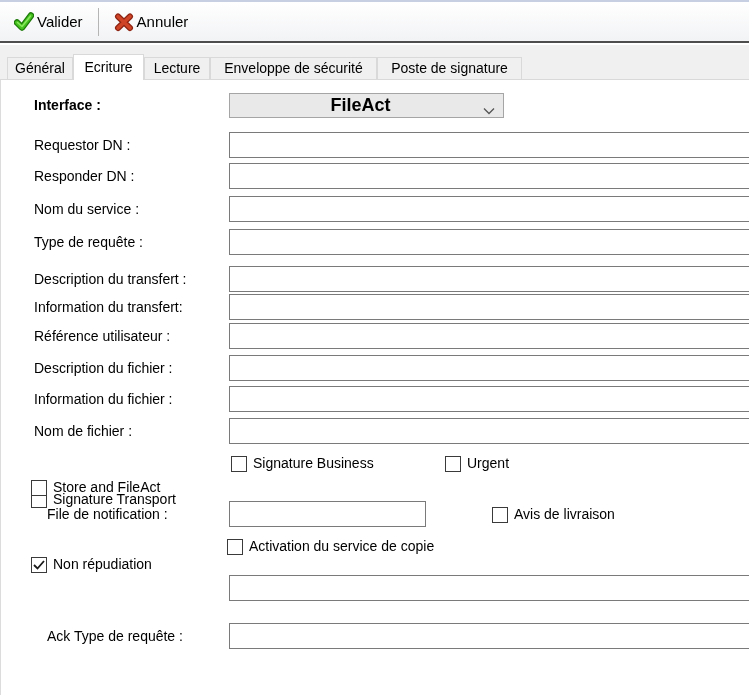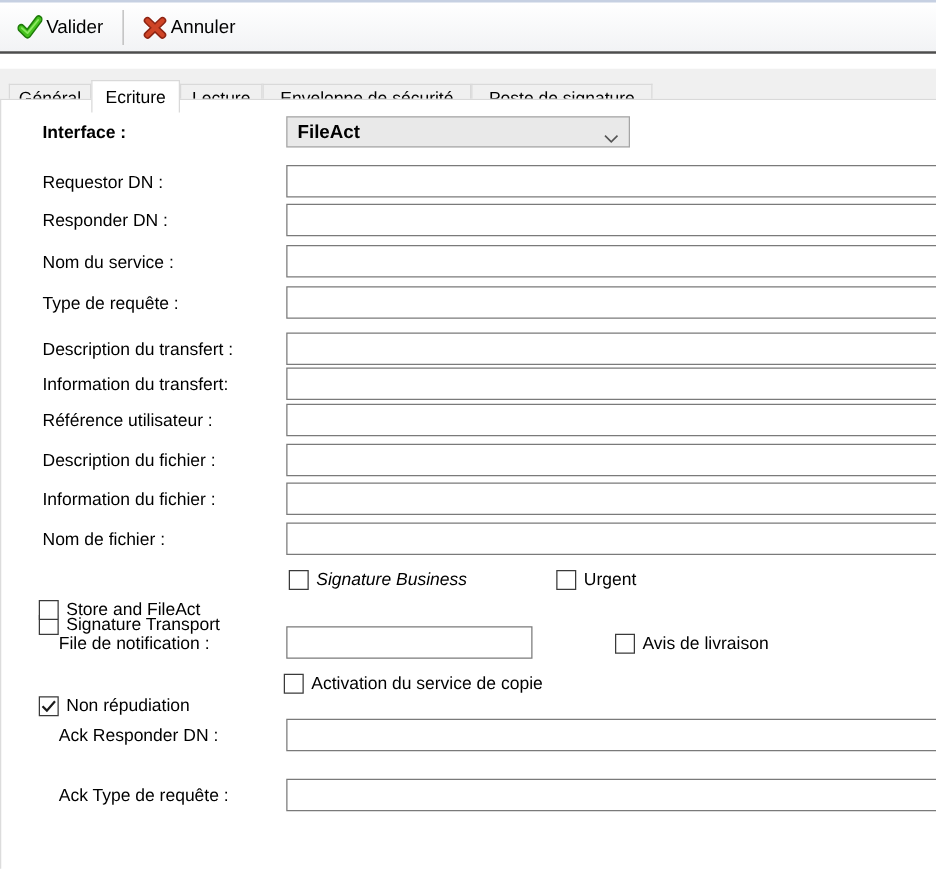--- a/index.html
+++ b/index.html
@@ -17,21 +17,21 @@
     display:flex;align-items:center;padding-left:6px;
   }
   .tb-btn{
     display:flex;align-items:center;gap:3px;padding:3px 7px;
     font-size:15px;cursor:default;border:1px solid transparent;border-radius:2px;
   }
   .tb-sep{width:1px;height:28px;background:#b5b5b5;margin:0 7px;}
   .tb-icon{display:inline-block;width:20px;height:20px;}
   
   .tabstrip{
-    position:absolute;top:55px;left:0;width:749px;height:34px;background:#f0f0f0;
+    position:absolute;top:45px;left:0;width:749px;height:34px;background:#f0f0f0;
   }
   .tab{
     position:absolute;bottom:0;height:22px;box-sizing:border-box;
     background:#f0f0f0;border:1px solid #d9d9d9;border-bottom:none;
     text-align:center;line-height:21px;font-size:14px;cursor:default;z-index:1;
   }
   .tab.active{
     height:26px;line-height:24px;background:#fff;bottom:-1px;z-index:3;
     border-color:#d9d9d9;
   }
@@ -50,21 +50,21 @@
     position:absolute;left:228px;top:0;width:524px;height:26px;box-sizing:border-box;
     border:1px solid #7a7a7a;background:#fff;font-family:"Liberation Sans",sans-serif;
     font-size:14px;padding:0 6px;outline:none;
   }
   .ftext.short{width:197px;}
   .combo{
     position:absolute;left:228px;top:13px;width:275px;height:25px;box-sizing:border-box;
     border:1px solid #a5a5a5;background:#e9e9e9;display:flex;align-items:center;
     padding:0 8px;cursor:default;
   }
-  .combo-value{flex:1;font-size:15px;}
+  .combo-value{flex:1;font-size:18px;text-align:center;}
   .combo-chevron{width:12px;height:8px;flex:0 0 auto;}
   
   .cb{position:absolute;display:flex;align-items:center;gap:6px;height:17px;cursor:default;}
   .cbbox{
     width:16px;height:16px;box-sizing:border-box;border:1px solid #3a3a3a;background:#fff;
     display:flex;align-items:center;justify-content:center;flex:0 0 auto;
   }
   .cblabel{white-space:nowrap;line-height:17px;}
 </style>
 </head>
@@ -153,21 +153,21 @@
   </div>
   <div class="frow" style="top:338px;">
     <span class="flabel">Nom de fichier :</span>
     <input class="ftext" value="" style="">
   </div>
 
   <div class="cb" style="left:30px;top:375px;margin-top:36px;">
     <span class="cbbox"></span>
     <span class="cblabel">Signature Transport</span>
   </div>
-  <div class="cb" style="left:230px;top:375px;font-style:italic;">
+  <div class="cb" style="left:230px;top:375px;">
     <span class="cbbox"></span>
     <span class="cblabel">Signature Business</span>
   </div>
   <div class="cb" style="left:444px;top:375px;">
     <span class="cbbox"></span>
     <span class="cblabel">Urgent</span>
   </div>
 
   <div class="cb" style="left:30px;top:399px;">
     <span class="cbbox"></span>
@@ -191,21 +191,20 @@
   <div class="cb" style="left:30px;top:476px;">
     <span class="cbbox">
       <svg width="12" height="10" viewBox="0 0 12 10">
         <path d="M1 5 L4.5 8.5 L11 1" stroke="#1a1a1a" stroke-width="1.8" fill="none"></path>
       </svg>
     </span>
     <span class="cblabel">Non répudiation</span>
   </div>
 
   <div class="frow" style="top:495px;">
-    <span class="flabel indent">Ack Responder DN :</span>
     <input class="ftext" value="" style="">
   </div>
   <div class="frow" style="top:543px;">
     <span class="flabel indent">Ack Type de requête :</span>
     <input class="ftext" value="" style="">
   </div>
 
 </div>
 
 </body></html>

